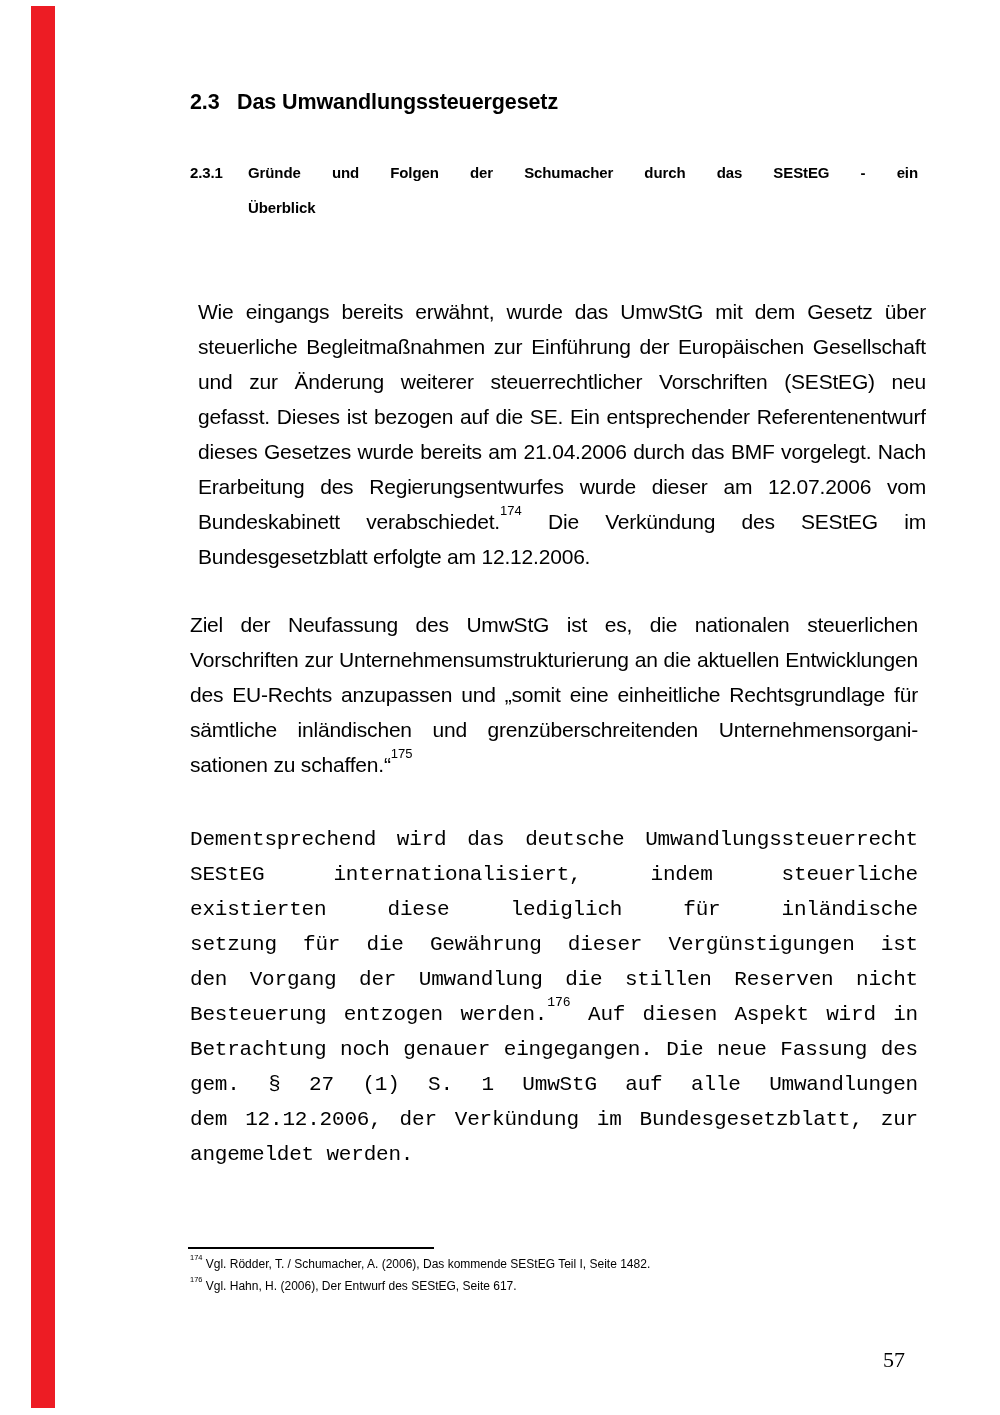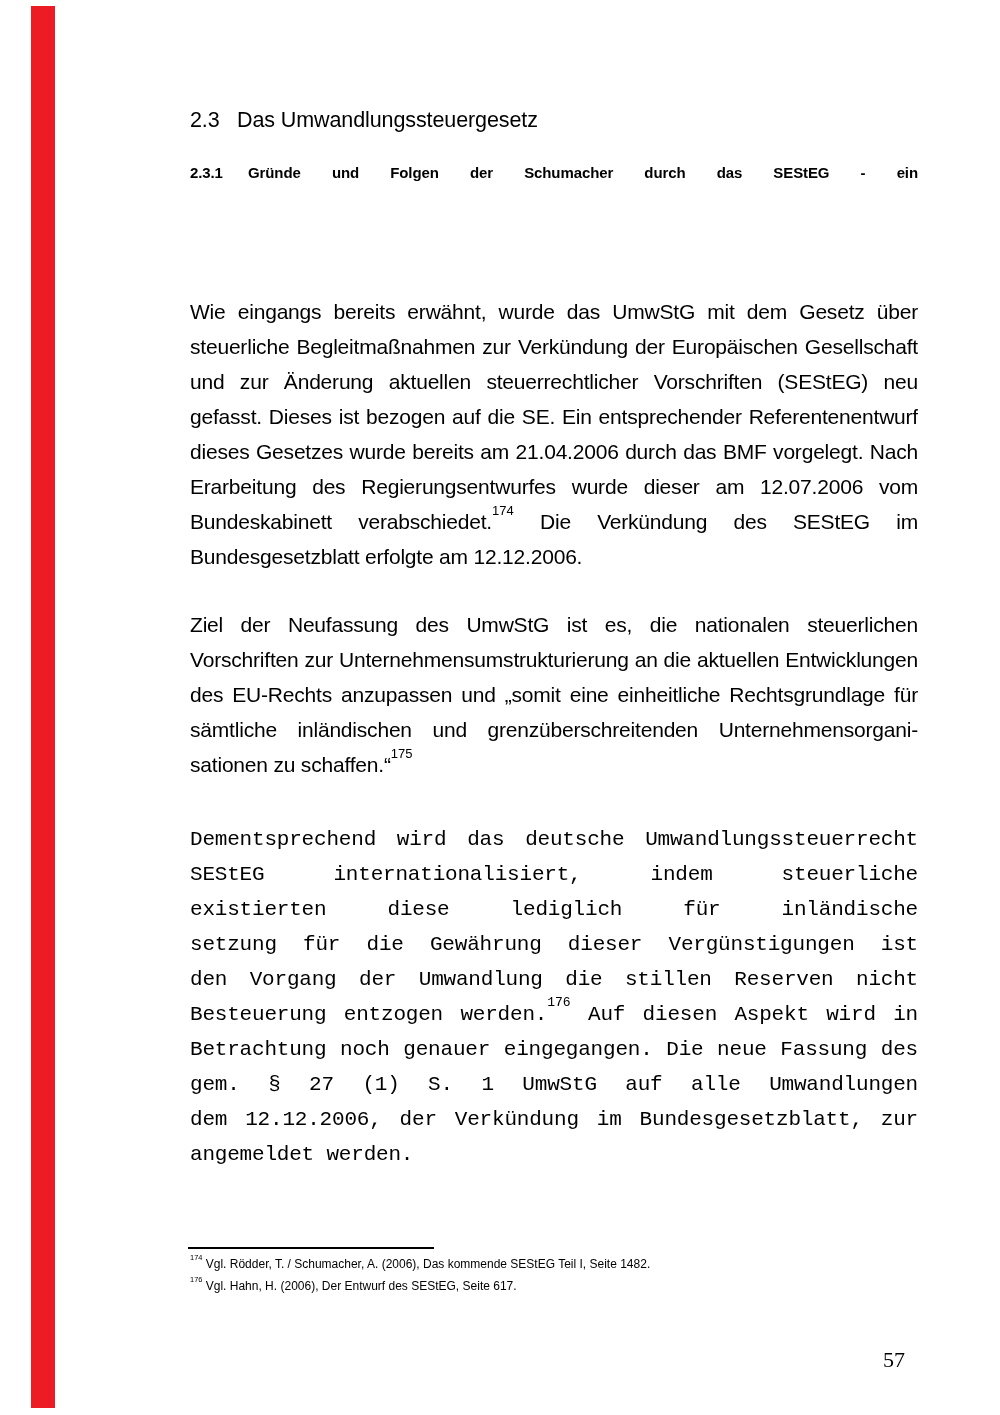--- a/index.html
+++ b/index.html
@@ -10,41 +10,41 @@
     font-family: "Liberation Sans", sans-serif;
     color: #000000;
     overflow: hidden;
   }
   .margin-bar {
     position: absolute;
     left: 31px; top: 6px;
     width: 24px; height: 1402px;
   }
   .heading1 {
-    position: absolute; left: 190px; top: 103px; width: 728px;
+    position: absolute; left: 190px; top: 85px; width: 728px;
     display: flex;
-    font-size: 21.5px; font-weight: 400; line-height: 35px;
+    font-size: 21.5px; font-weight: 700; line-height: 35px;
     letter-spacing: -0.1px;
   }
   .heading1 .num { flex: none; width: 47px; }
   .heading2 {
     position: absolute; left: 190px; top: 155px; width: 728px;
     display: flex;
     font-size: 15px; font-weight: 700; line-height: 35px;
     letter-spacing: -0.1px;
   }
   .heading2 .num { flex: none; width: 58px; }
   .heading2 .h2body { flex: 1; min-width: 0; }
   .jline { text-align: justify; text-align-last: justify; height: 35px; overflow: hidden; }
   .lline { text-align: left; height: 35px; overflow: hidden; }
   .para {
     position: absolute; left: 190px; width: 728px;
     font-size: 21px; line-height: 35px; letter-spacing: -0.2px;
   }
-  #para-0 { top: 294px; }
+  #para-0 { top: 294px; margin-left: 8px; }
   #para-1 { top: 607px; }
   #para-2 { top: 822px; font-family: Liberation Mono, monospace; }
   .ln { height: 35px; overflow: hidden; text-align: justify; text-align-last: justify; }
   .ln.last { text-align-last: left; }
   sup {
     font-size: 0.62em; line-height: 0;
     position: relative; top: -0.45em;
     letter-spacing: 0;
   }
   .fn-rule {
@@ -70,27 +70,28 @@
 
 <div class="heading1">
   <span class="num">2.3</span>
   <span>Das Umwandlungssteuergesetz</span>
 </div>
 
 <div class="heading2">
   <span class="num">2.3.1</span>
   <span class="h2body">
     <span class="jline" style="display:block">Gründe und Folgen der Schumacher durch das SEStEG - ein</span>
+    <span class="lline" style="display:block">Überblick</span>
   </span>
 </div>
 
 <div class="para" id="para-0">
     <div class="ln">Wie eingangs bereits erwähnt, wurde das UmwStG mit dem Gesetz über</div>
-    <div class="ln">steuerliche Begleitmaßnahmen zur Verkündung der Europäischen Gesellschaft</div>
-    <div class="ln">und zur Änderung aktuellen steuerrechtlicher Vorschriften (SEStEG) neu</div>
+    <div class="ln">steuerliche Begleitmaßnahmen zur Einführung der Europäischen Gesellschaft</div>
+    <div class="ln">und zur Änderung weiterer steuerrechtlicher Vorschriften (SEStEG) neu</div>
     <div class="ln">gefasst. Dieses ist bezogen auf die SE. Ein entsprechender Referentenentwurf</div>
     <div class="ln">dieses Gesetzes wurde bereits am 21.04.2006 durch das BMF vorgelegt. Nach</div>
     <div class="ln">Erarbeitung des Regierungsentwurfes wurde dieser am 12.07.2006 vom</div>
     <div class="ln">Bundeskabinett verabschiedet.<sup>174</sup> Die Verkündung des SEStEG im</div>
     <div class="ln last">Bundesgesetzblatt erfolgte am 12.12.2006.</div>
   </div>
 <div class="para" id="para-1">
     <div class="ln">Ziel der Neufassung des UmwStG ist es, die nationalen steuerlichen</div>
     <div class="ln">Vorschriften zur Unternehmensumstrukturierung an die aktuellen Entwicklungen</div>
     <div class="ln">des EU-Rechts anzupassen und „somit eine einheitliche Rechtsgrundlage für</div>

